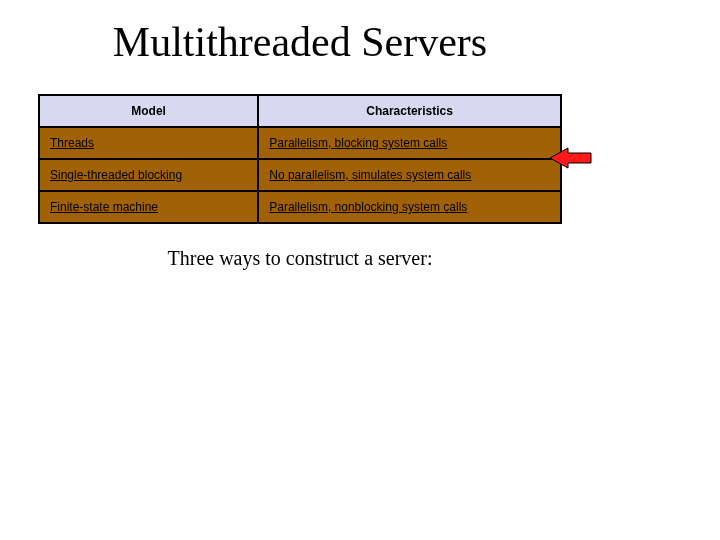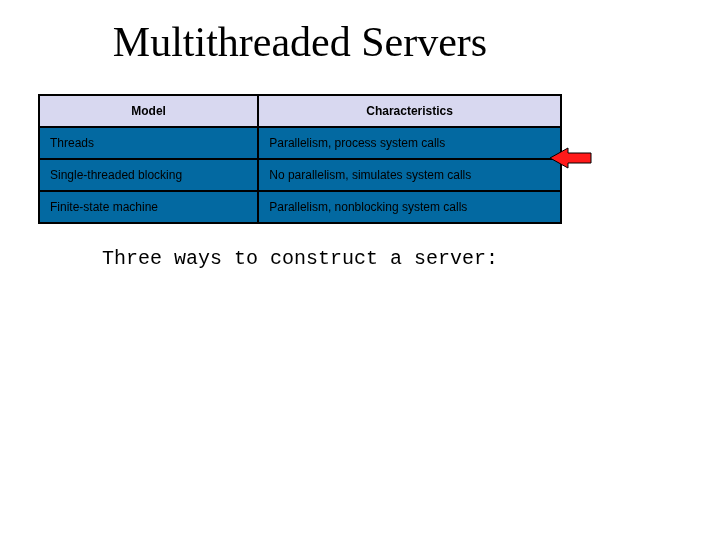--- a/index.html
+++ b/index.html
@@ -41,33 +41,34 @@
     padding: 8px 10px;
     font-size: 12px;
     vertical-align: middle;
   }
   th {
     background: #d8d8f0;
     font-weight: bold;
     text-align: center;
   }
   td {
-    background: #0369a1;
+    background: #a16207;
     text-align: left;
+    text-decoration: underline;
   }
   .arrow {
     position: absolute;
     top: 52px;
     right: -30px;
     width: 42px;
     height: 24px;
   }
   .arrow svg { display: block; }
   .caption {
-    font-family: Liberation Mono, monospace;
+    font-family: Liberation Serif, serif;
     font-size: 20px;
     line-height: 1.25;
     margin: 22px 4px 0 4px;
   }
   .caption .lead { text-align: center; display: block; }
   .caption .body { text-align: left; display: block; }
   .u { text-decoration: underline; }
 </style>
 </head>
 <body>
@@ -84,21 +85,21 @@
         </colgroup>
       <thead>
         <tr>
           <th>Model</th>
           <th>Characteristics</th>
         </tr>
       </thead>
       <tbody>
         <tr>
           <td>Threads</td>
-          <td>Parallelism, process system calls</td>
+          <td>Parallelism, blocking system calls</td>
         </tr>
         <tr>
           <td>Single-threaded blocking</td>
           <td>No parallelism, simulates system calls</td>
         </tr>
         <tr>
           <td>Finite-state machine</td>
           <td>Parallelism, nonblocking system calls</td>
         </tr>
       </tbody>

